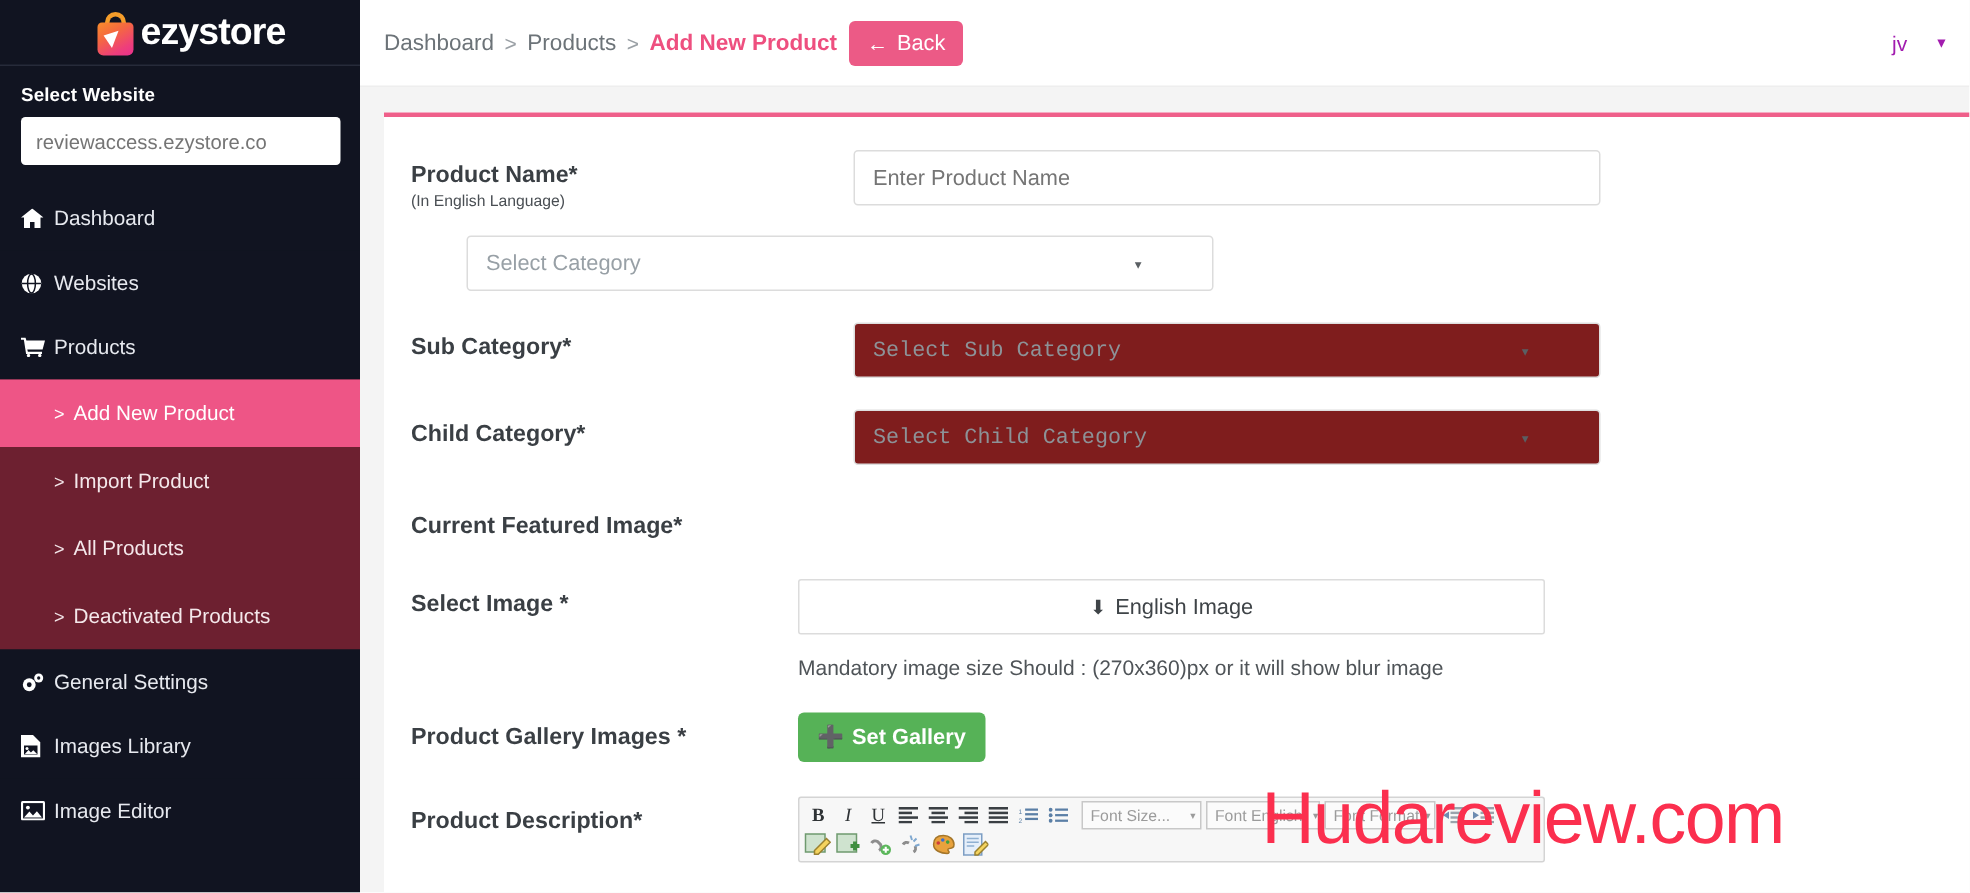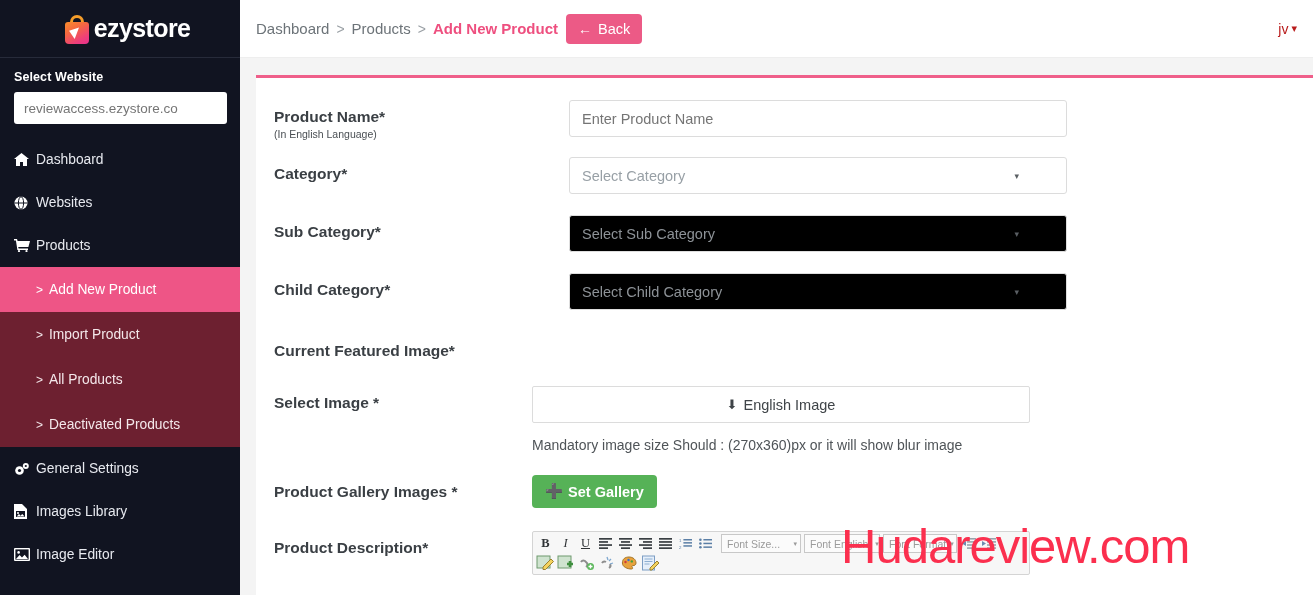--- a/index.html
+++ b/index.html
@@ -15,21 +15,21 @@
   
   .sidebar {
     width: 240px;
     min-width: 240px;
     height: 595px;
     background: #111421;
     position: relative;
     overflow: hidden;
   }
   .brand {
-    height: 58px;
+    height: 44px;
     display: flex;
     align-items: center;
     justify-content: center;
     background: #111421;
     border-bottom: 1px solid #272b3a;
     padding-left: 12px;
   }
   .brand-logo {
     width: 30px; height: 32px;
     position: relative;
@@ -163,22 +163,22 @@
     display: inline-flex;
     align-items: center;
     gap: 6px;
     cursor: pointer;
   }
   .back-arrow { font-size: 14px; line-height: 1; }
   .topbar-right {
     margin-left: auto;
     display: flex;
     align-items: center;
-    gap: 3px;
-    color: #b91c1c;
+    gap: 20px;
+    color: #a21caf;
     font-size: 14px;
     cursor: pointer;
     text-align: center;
   }
   .chev { font-size: 11px; }
 
   .content-area { padding: 17px 0 0 16px; height: 537px; }
   .card {
     background: #ffffff;
     border-top: 3px solid #ef5f8a;
@@ -227,23 +227,24 @@
   .sel-input { appearance: none; -webkit-appearance: none; }
   .sel-caret {
     position: absolute;
     right: 11px; top: 50%;
     transform: translateY(-50%);
     font-size: 9px;
     color: #5a5f63;
     pointer-events: none;
   }
   .sel-input.disabled {
-    background: #000000;
+    background: #7f1d1d;
     border-color: #dedede;
     color: #8d9297;
+    font-family: Liberation Mono, monospace;
   }
 
   .choose-image {
     width: 498px;
     height: 37px;
     border: 1px solid #dcdcdc;
     background: #ffffff;
     color: #3f4448;
     font-size: 14.5px;
     font-family: "Liberation Sans", sans-serif;
@@ -487,21 +488,20 @@
           <div class="form-label">
             <div>Product Name*</div>
             <div class="form-sub">(In English Language)</div>
           </div>
           <div class="form-field">
             <input class="txt-input" type="text" placeholder="Enter Product Name" style="">
           </div>
         </div>
 
         <div class="form-row" style="margin-bottom:21px;">
-          <div class="form-label">Category*</div>
           <div class="form-field">
             <div class="sel-wrap">
               <input class="sel-input" type="text" readonly="" value="Select Category" style="">
               <span class="sel-caret">▾</span>
             </div>
           </div>
         </div>
 
         <div class="form-row" style="margin-bottom:21px;">
           <div class="form-label">Sub Category*</div>

